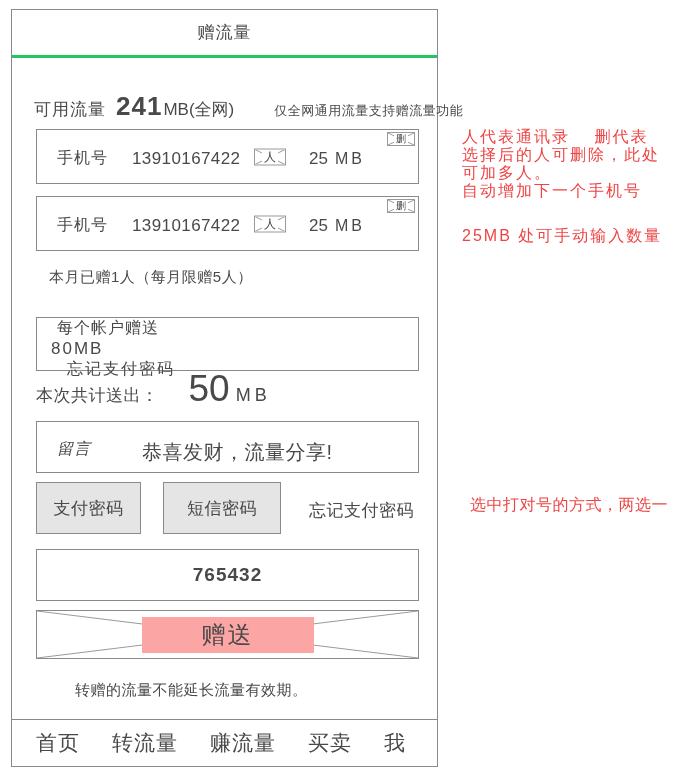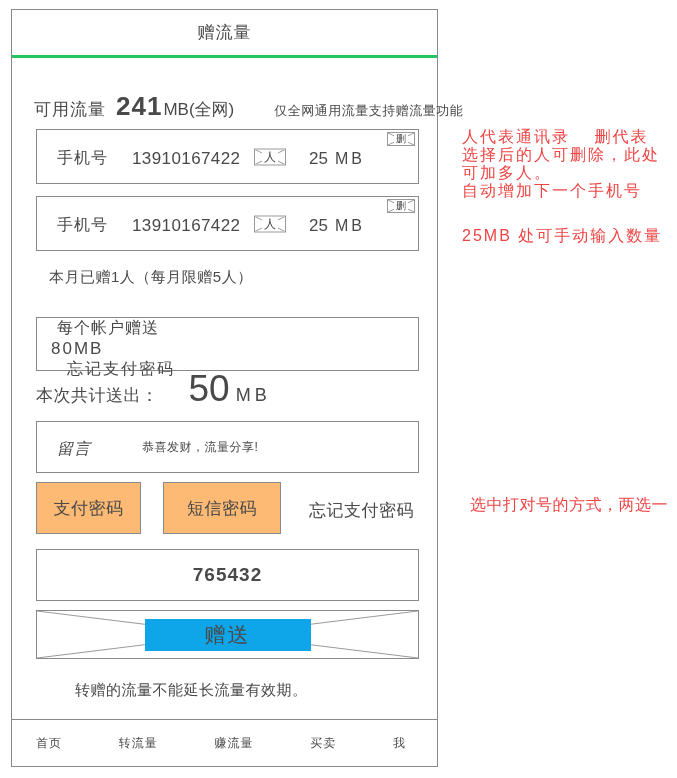--- a/index.html
+++ b/index.html
@@ -49,42 +49,42 @@
   .perbox .val{font-size:17px;margin-left:14px;letter-spacing:2px;}
   .perbox .alt{font-size:16px;margin-left:30px;letter-spacing:2px;}
 
   .total{position:absolute;left:24px;top:358px;display:flex;align-items:baseline;white-space:nowrap;}
   .total .lbl{font-size:17px;letter-spacing:.5px;}
   .total .val{font-size:37px;margin-left:30px;}
   .total .unit{font-size:18px;letter-spacing:4px;margin-left:6px;}
 
   .msgbox{position:absolute;left:24px;top:411px;width:383px;height:52px;border:1px solid #8a8a8a;}
   .msgbox .lbl{position:absolute;left:20px;top:17px;font-size:16px;letter-spacing:1px;font-style:italic;}
-  .msgbox .val{position:absolute;left:105px;top:17px;font-size:12px;letter-spacing:.5px;}
-
-  .pwbtn{position:absolute;top:472px;height:52px;border:1px solid #8a8a8a;background:#fdba74;
+  .msgbox .val{position:absolute;left:105px;top:17px;font-size:20px;letter-spacing:.5px;}
+
+  .pwbtn{position:absolute;top:472px;height:52px;border:1px solid #8a8a8a;background:#e5e5e5;
          display:flex;align-items:center;justify-content:center;font-size:17px;letter-spacing:.5px;}
   .pwbtn.pay{left:24px;width:105px;}
   .pwbtn.sms{left:151px;width:118px;}
   .forgot{position:absolute;left:297px;top:489px;font-size:17px;letter-spacing:.5px;}
 
   .codebox{position:absolute;left:24px;top:539px;width:383px;height:52px;border:1px solid #8a8a8a;
            display:flex;align-items:center;justify-content:center;font-size:19px;letter-spacing:1px;font-weight:bold;}
 
   .submit{position:absolute;left:24px;top:600px;width:383px;height:49px;border:1px solid #8a8a8a;
           background:#fff;overflow:hidden;}
   .submit svg{position:absolute;left:0;top:0;width:100%;height:100%;display:block;}
   .submit svg line{stroke:#9a9a9a;stroke-width:1;}
   .submit .phl{position:absolute;left:50%;top:50%;transform:translate(-50%,-50%);
-               background:#0ea5e9;font-size:21px;letter-spacing:2px;padding:2px 60px;white-space:nowrap;}
+               background:#fca5a5;font-size:24px;letter-spacing:2px;padding:2px 60px;white-space:nowrap;}
 
   .notice{position:absolute;left:63px;top:671px;font-size:15px;letter-spacing:.5px;}
 
   .nav{position:absolute;left:0;right:0;bottom:0;height:47px;border-top:1px solid #8a8a8a;
-       display:flex;align-items:center;justify-content:space-between;padding:0 31px 0 24px;font-size:12px;}
+       display:flex;align-items:center;justify-content:space-between;padding:0 31px 0 24px;font-size:21px;}
   .nav .item{letter-spacing:1px;}
 
   
   .anno{position:absolute;font-size:16px;color:#ef4444;}
   .anno.a1{left:462px;top:128px;line-height:18px;letter-spacing:2px;white-space:pre;}
   .anno.a2{left:462px;top:226px;letter-spacing:2px;white-space:nowrap;}
   .anno.a3{left:470px;top:495px;letter-spacing:.5px;white-space:nowrap;}
 </style>
 </head>
 <body>

